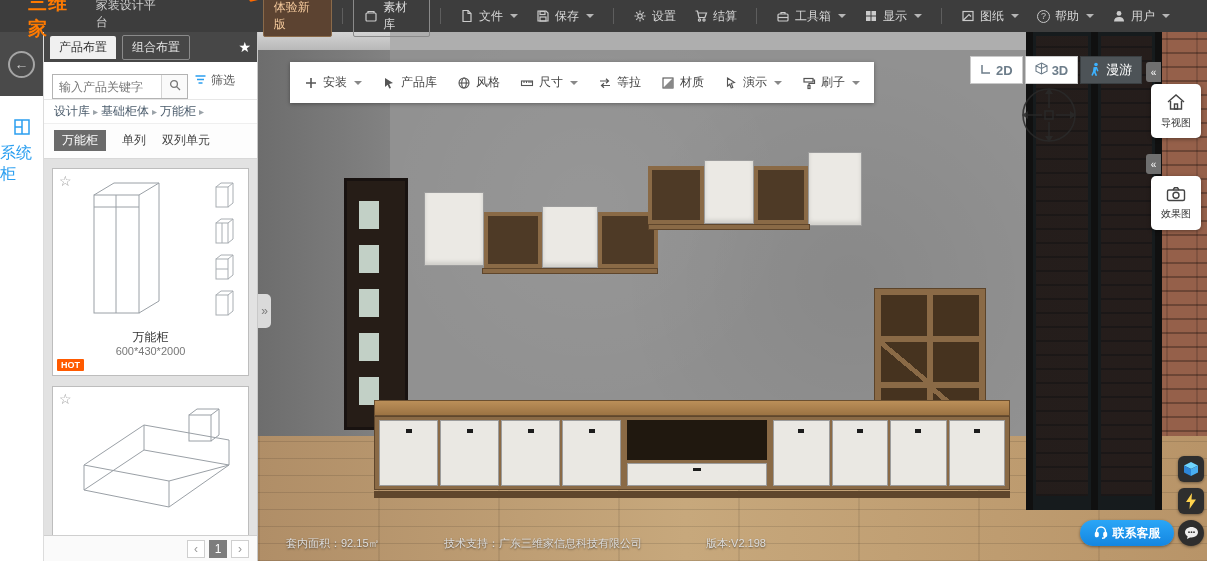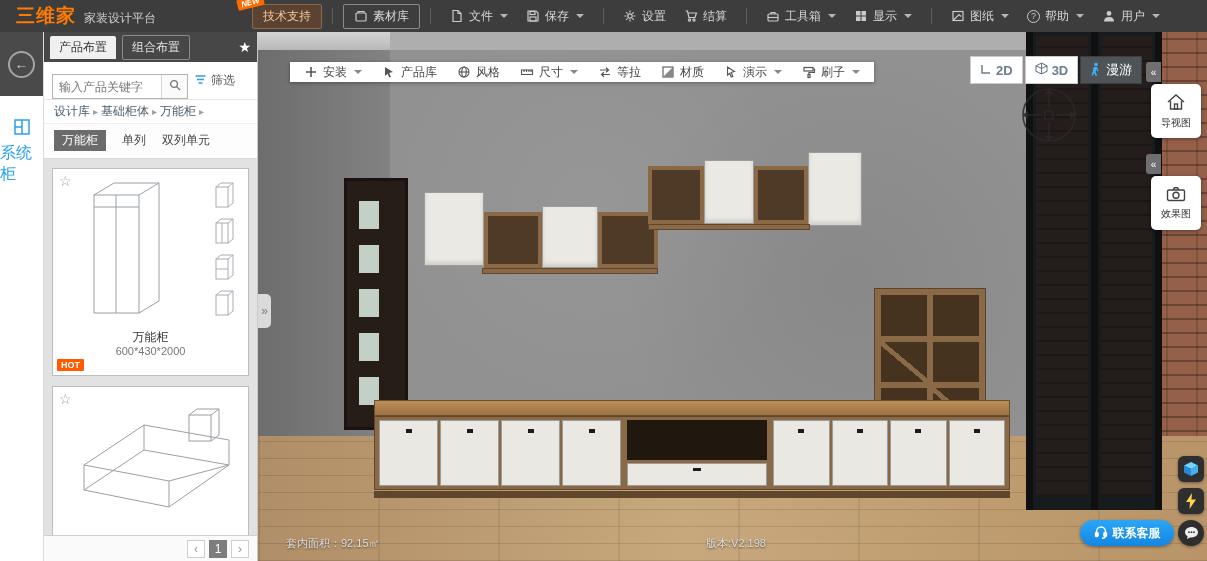--- a/index.html
+++ b/index.html
@@ -1,21 +1,21 @@
 <!DOCTYPE html>
 <html><head>
 <meta charset="utf-8">
 <style>
   * { box-sizing:border-box; margin:0; padding:0; }
   html,body { width:1207px; height:561px; overflow:hidden; }
   body { font-family:"Liberation Sans","DejaVu Sans",sans-serif; position:relative; background:#fff; font-size:12px; }
 
   
   .header { position:absolute; top:0; left:0; width:1207px; height:32px; background:#3d3d3d;
-            display:flex; align-items:center; padding:0 16px; color:#d6d6d6; z-index:30; }
+            display:flex; align-items:center; padding:0 28px; color:#d6d6d6; z-index:30; }
   .logo { display:flex; align-items:baseline; gap:8px; }
   .logo .brand { color:#ff7a00; font-size:19px; font-weight:bold; letter-spacing:1px; }
   .logo .sub { color:#cfcfcf; font-size:12px; }
   .hd-spacer { width:96px; }
   .hd-btn { position:relative; display:flex; align-items:center; gap:5px; border:1px solid #8a6a4a;
             background:#5c4331; color:#f3c89b; padding:3px 10px; border-radius:2px; cursor:pointer; }
   .hd-btn.plain { background:transparent; border:1px solid #8a8a8a; color:#d9d9d9; }
   .new-tag { position:absolute; top:-8px; left:-16px; background:#ff6a00; color:#fff; font-size:8px;
              font-style:italic; font-weight:bold; padding:1px 4px; border-radius:2px; transform:rotate(-14deg); }
   .hd-sep { width:1px; height:16px; background:#5e5e5e; margin:0 10px; }
@@ -122,21 +122,21 @@
   .doors { position:absolute; top:3px; height:66px; display:flex; gap:2px; }
   .dw { flex:1; background:#eae8e3; border:1px solid #9c9c9c; position:relative; }
   .dw::after { content:""; position:absolute; top:8px; left:calc(50% - 3px); width:6px; height:4px; background:#1c1c1c; }
   .niche { position:absolute; left:252px; top:3px; width:140px; height:40px; background:#20180f; }
   .drawer { position:absolute; left:252px; top:46px; width:140px; height:23px; background:#eae8e3;
             border:1px solid #9c9c9c; }
   .drawer::after { content:""; position:absolute; top:4px; left:calc(50% - 4px); width:8px; height:3px; background:#1c1c1c; }
   .bench-base { position:absolute; left:0; bottom:0; width:100%; height:7px; background:#5f462c; }
 
   
-  .vp-toolbar { position:absolute; left:32px; top:30px; height:20px; background:#fff; z-index:10;
+  .vp-toolbar { position:absolute; left:32px; top:30px; height:41px; background:#fff; z-index:10;
                 display:flex; align-items:center; box-shadow:0 1px 4px rgba(0,0,0,.35); padding:0 4px; }
   .tb-item { display:flex; align-items:center; gap:5px; padding:0 10px; height:34px; color:#444;
              cursor:pointer; white-space:nowrap; }
   .tb-item .caret { border-top-color:#888; }
   .view-ctrls { position:absolute; left:712px; top:24px; height:20px; display:flex; gap:2px; z-index:11; }
   .vc { display:flex; align-items:center; justify-content:center; gap:4px; padding:0 9px; height:28px;
         background:#fff; border:1px solid #c9c9c9; color:#6d7d8a; font-weight:bold; font-size:13px; cursor:pointer; }
   .vc.roam { background:#4d5357; border-color:#3a3f42; color:#fff; font-weight:normal; }
   .compass { position:absolute; left:758px; top:50px; width:66px; height:66px; z-index:9; opacity:.85; }
 
@@ -167,21 +167,21 @@
 
 <div class="header">
   <div class="logo">
     <span class="brand">三维家</span>
     <span class="sub">家装设计平台</span>
   </div>
   <div class="hd-spacer"></div>
 
   <div class="hd-btn">
     <span class="new-tag">NEW</span>
-    <span>技术支持</span>
+    <span>体验新版</span>
   </div>
   <div class="hd-sep"></div>
 
   <div class="hd-btn plain">
     <span>
       <svg class="i" viewBox="0 0 14 14">
           <g fill="none" stroke="#cbcbcb" stroke-width="1.2">
         <rect x="2" y="4" width="10" height="8" rx="1"></rect>
             <path d="M4 4 V2.5 h6 V4"></path>
           </g>
@@ -712,14 +712,15 @@
           <circle cx="10" cy="6.2" r=".9"></circle>
         </g>
       </svg>
   </div>
 
   <div class="panel-handle">
     <span>»</span>
   </div>
 
   <div class="status" style="left:28px;">套内面积：92.15㎡</div>
+  <div class="status" style="left:186px;">技术支持：广东三维家信息科技有限公司</div>
   <div class="status" style="left:448px;">版本:V2.198</div>
 </div>
 
 </body></html>

